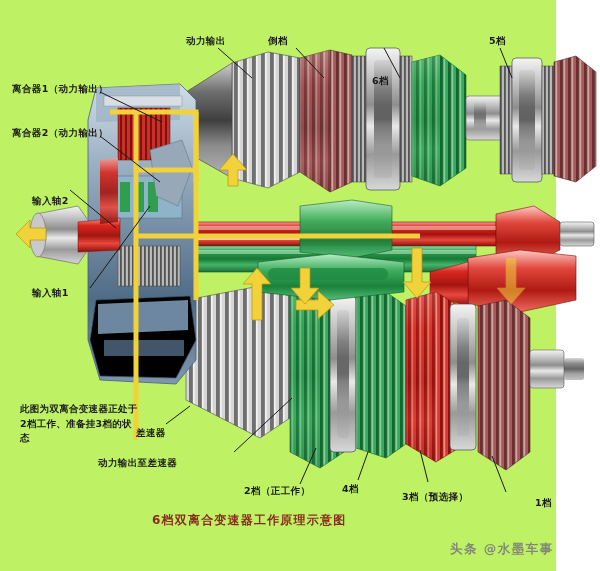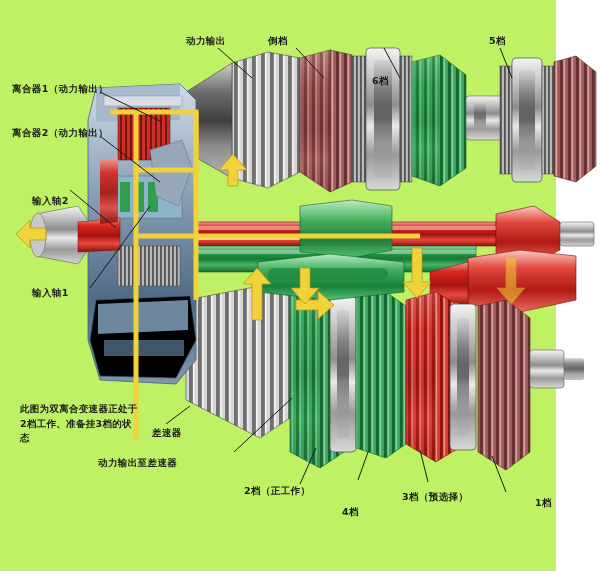--- a/index.html
+++ b/index.html
@@ -327,22 +327,24 @@
   <div class="lbl" style="left:372px;top:36px;margin-top:40px;">6档</div>
   <div class="lbl" style="left:489px;top:36px;">5档</div>
 
   <div class="lbl" style="left:12px;top:84px;">离合器1（动力输出）</div>
   <div class="lbl" style="left:12px;top:128px;">离合器2（动力输出）</div>
   <div class="lbl" style="left:32px;top:196px;">输入轴2</div>
   <div class="lbl" style="left:32px;top:288px;">输入轴1</div>
 
   <div class="note" style="left:20px;top:392px;margin-top:10px;">此图为双离合变速器正处于2档工作、准备挂3档的状态</div>
 
-  <div class="lbl" style="left:136px;top:428px;margin-left:16px;">差速器</div>
+  <div class="lbl" style="left:136px;top:428px;">差速器</div>
   <div class="lbl" style="left:98px;top:458px;">动力输出至差速器</div>
   <div class="lbl" style="left:244px;top:486px;">2档（正工作）</div>
-  <div class="lbl" style="left:342px;top:484px;margin-top:23px;">4档</div>
+  <div class="lbl" style="left:342px;top:484px;">4档</div>
   <div class="lbl" style="left:402px;top:492px;">3档（预选择）</div>
   <div class="lbl" style="left:498px;top:498px;margin-left:37px;">1档</div>
 
-
+  <div class="caption" style="left:152px;top:512px;">6档双离合变速器工作原理示意图</div>
+
+  <div class="wm" style="left:450px;top:541px;">头条 @水墨车事</div>
 
 </div>
 
 </body></html>

